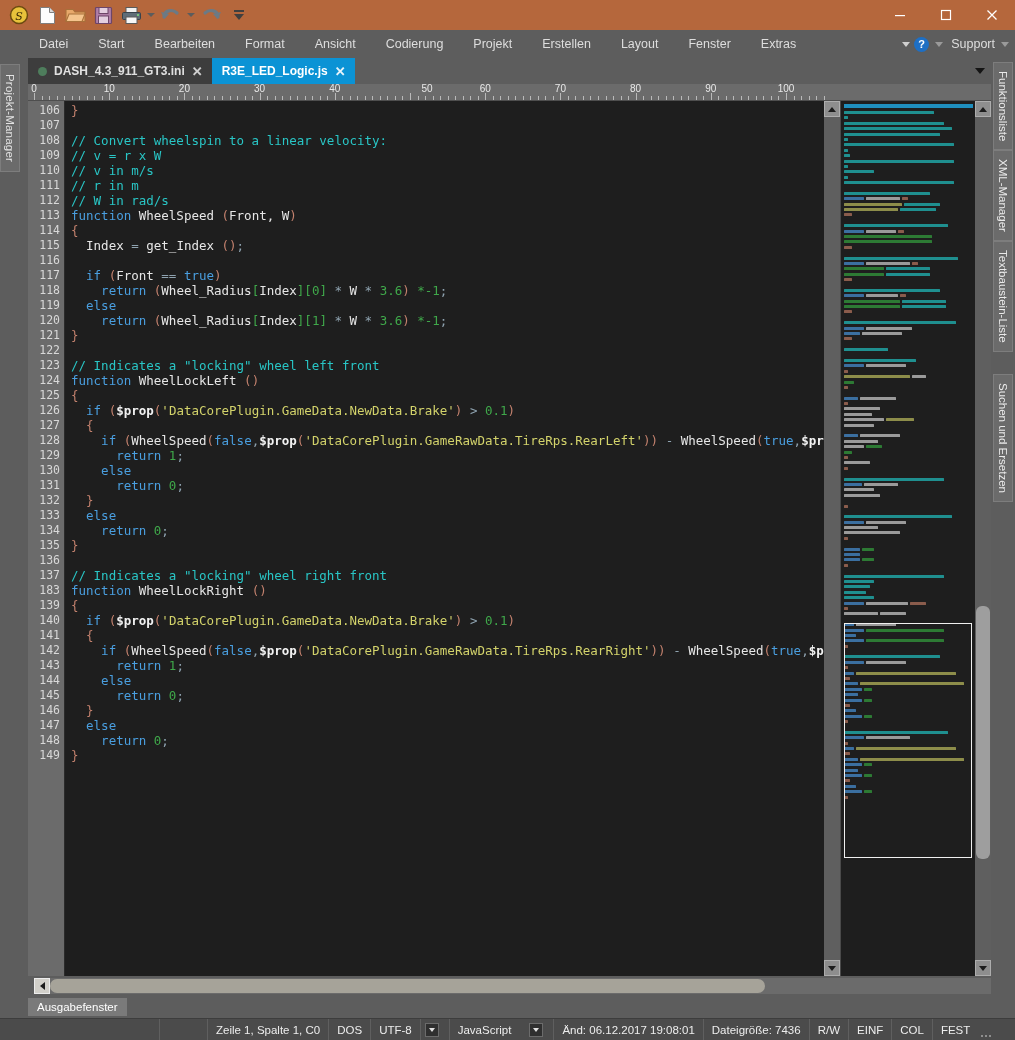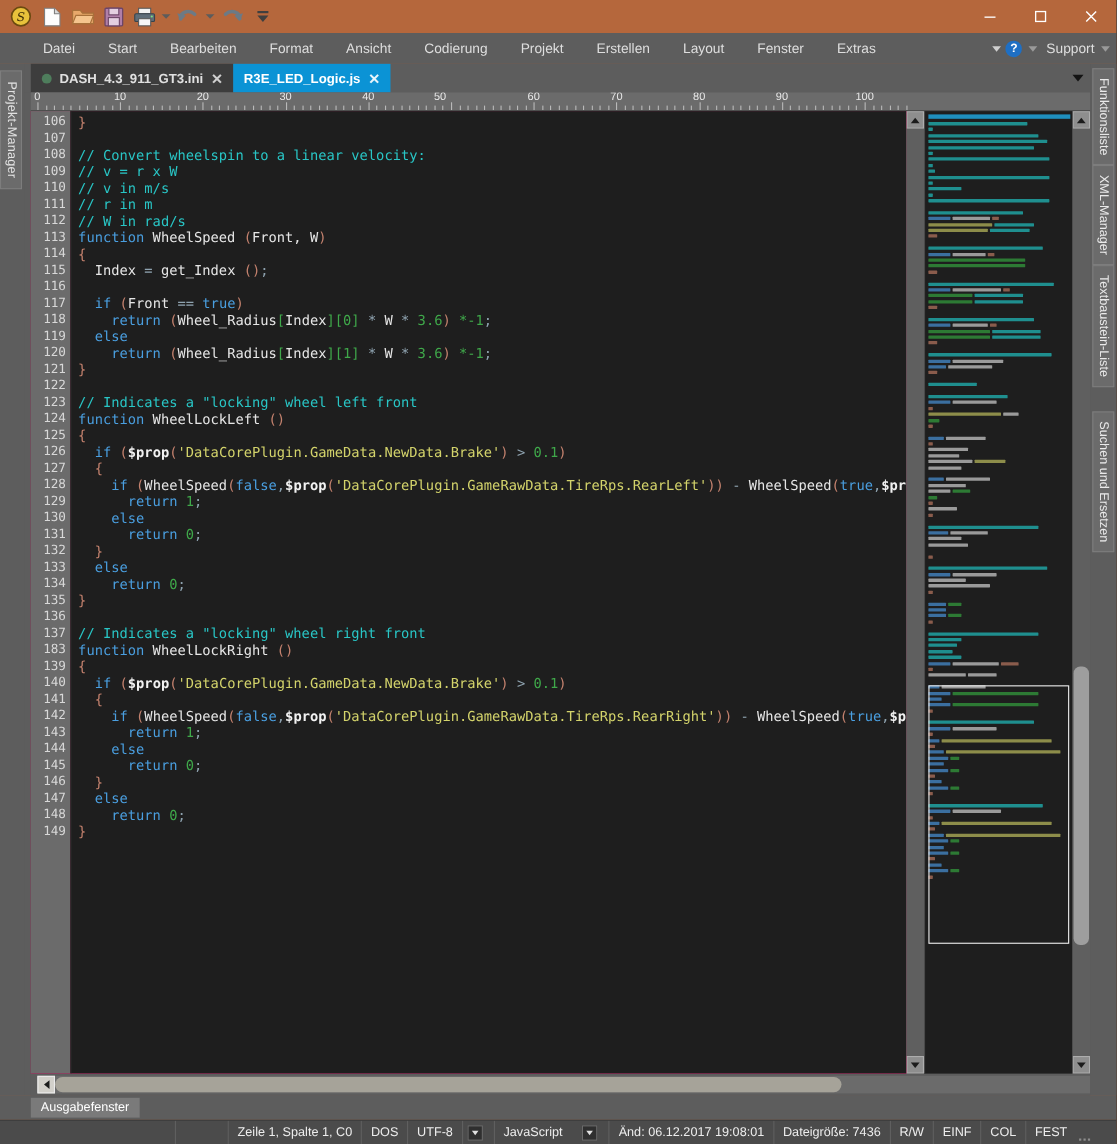--- a/index.html
+++ b/index.html
@@ -145,21 +145,21 @@
   .ruler .rnum {
     position: absolute; top: -1px; font-size: 10px; color: #e8e8e8;
     font-family: "Liberation Sans", sans-serif;
     transform: translateX(-50%);
   }
 
   .editrow { flex: 1 1 auto; display: flex; min-height: 0; }
 
   .codepane {
     flex: 1 1 auto; display: flex; min-width: 0;
-    background: #be185d; position: relative; overflow: hidden;
+    background: #0c4a6e; position: relative; overflow: hidden;
   }
   .gutter {
     flex: 0 0 36px;
     background: #6b6b6b;
     color: #d8d8d8;
     font-family: "DejaVu Sans Mono", monospace;
     font-size: 11.5px;
     text-align: right;
     padding: 2px 4px 0 0;
     user-select: none;
@@ -479,21 +479,21 @@
             <div class="rtick" style="left: 314.32px;"></div>
             <div class="rtick" style="left: 321.84px;"></div>
             <div class="rtick" style="left: 329.36px;"></div>
             <div class="rtick" style="left: 336.88px;"></div>
             <div class="rtick" style="left: 344.4px;"></div>
             <div class="rtick" style="left: 351.92px;"></div>
             <div class="rtick" style="left: 359.44px;"></div>
             <div class="rtick" style="left: 366.96px;"></div>
             <div class="rtick" style="left: 374.48px;"></div>
             <div class="rtick maj" style="left: 382px;"></div>
-            <div class="rnum" style="left: 372px;">50</div>
+            <div class="rnum" style="left: 399px;">50</div>
             <div class="rtick" style="left: 389.52px;"></div>
             <div class="rtick" style="left: 397.04px;"></div>
             <div class="rtick" style="left: 404.56px;"></div>
             <div class="rtick" style="left: 412.08px;"></div>
             <div class="rtick" style="left: 419.6px;"></div>
             <div class="rtick" style="left: 427.12px;"></div>
             <div class="rtick" style="left: 434.64px;"></div>
             <div class="rtick" style="left: 442.16px;"></div>
             <div class="rtick" style="left: 449.68px;"></div>
             <div class="rtick maj" style="left: 457.2px;"></div>

